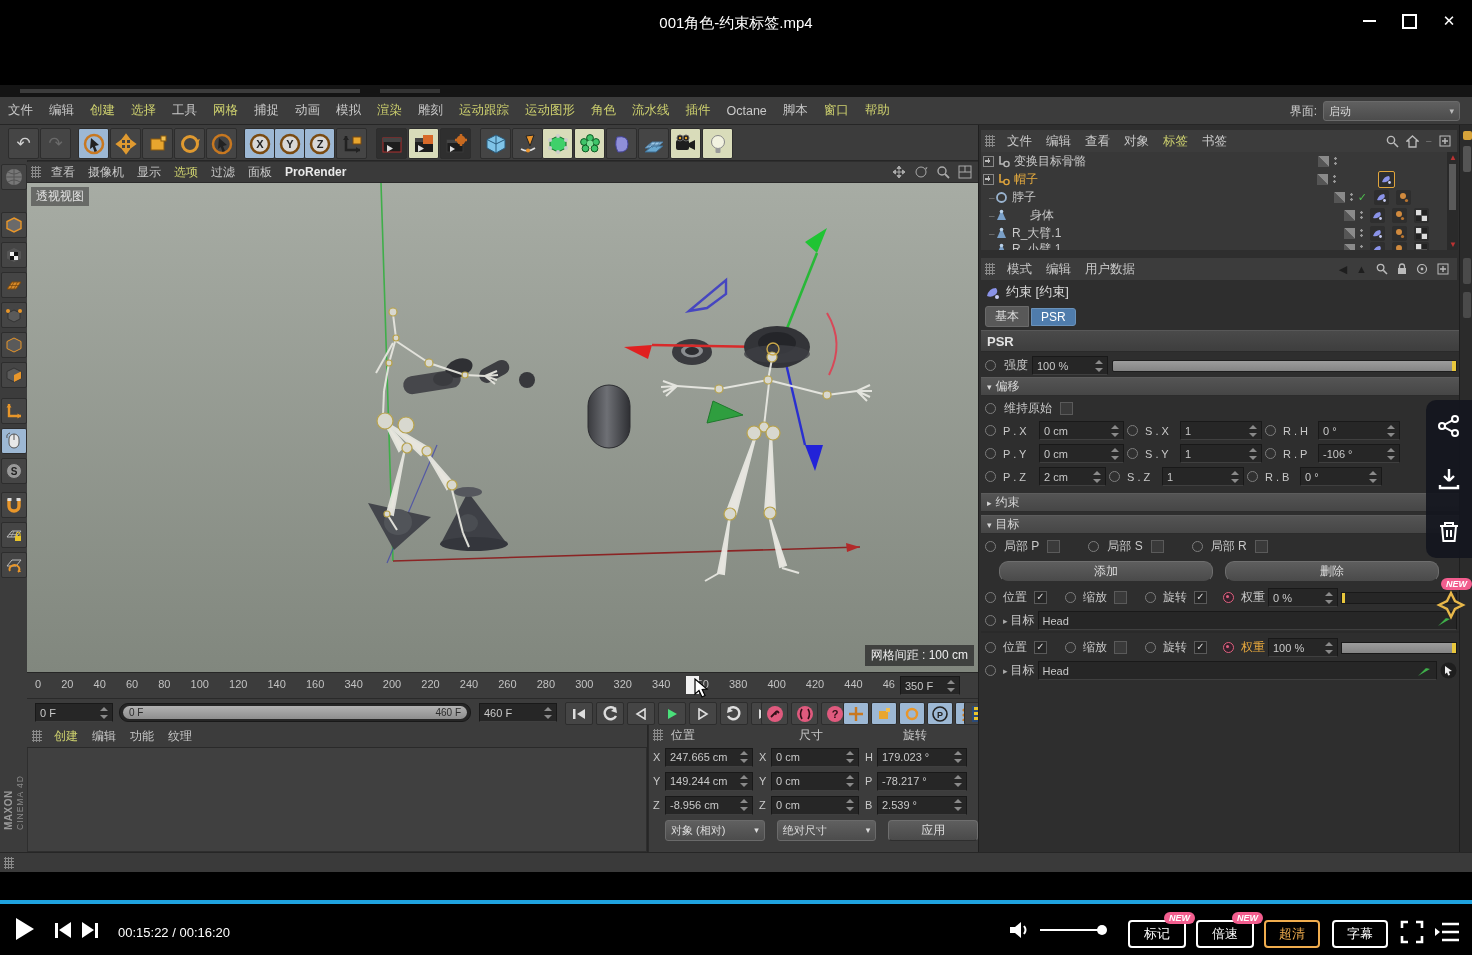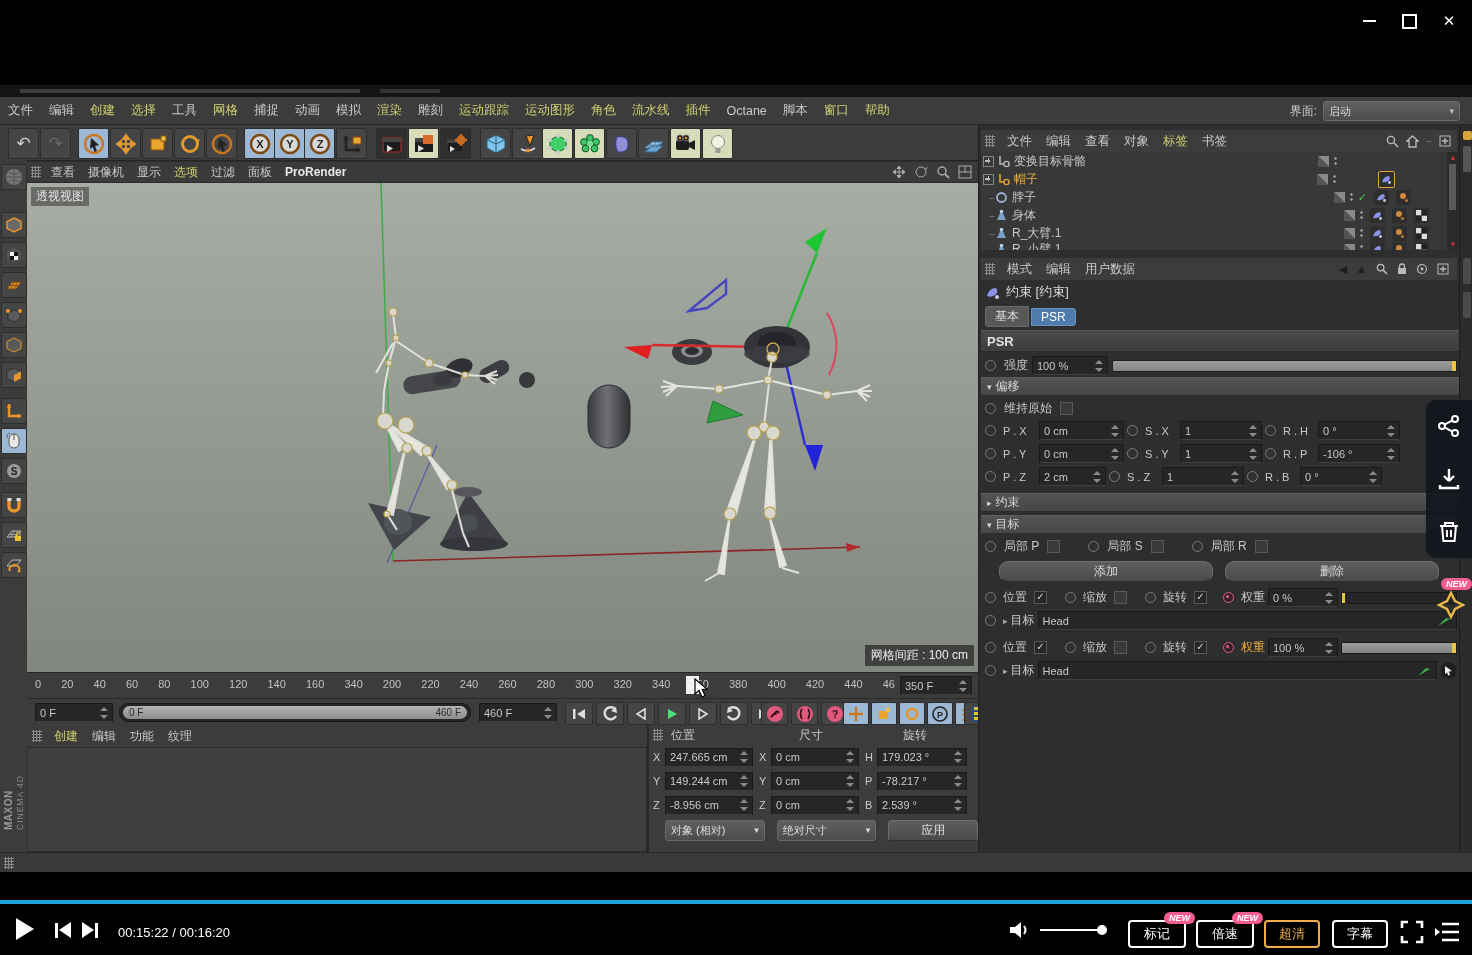--- a/index.html
+++ b/index.html
@@ -49,20 +49,21 @@
   .newbadge{position:absolute;background:#f25d8e;color:#fff;font-size:9px;font-weight:bold;
             border-radius:7px;padding:1px 5px;font-style:italic;}
   .wbtn{display:flex;align-items:center;justify-content:center;width:30px;height:26px;}
 </style>
 </head>
 <body>
 
 <div id="stage">
 
   <div class="abs" style="left:0;top:0;width:1472px;height:46px;background:#000;">
+    <div class="abs" style="left:0;right:0;top:14px;text-align:center;color:#fff;font-size:15px;">001角色-约束标签.mp4</div>
     <div class="abs row" style="right:8px;top:8px;gap:10px;">
       <div class="wbtn">
         <span style="display:block;width:13px;height:2px;background:#fff;"></span>
       </div>
       <div class="wbtn">
         <span style="display:block;width:11px;height:11px;border:2px solid #fff;"></span>
       </div>
       <div class="wbtn" style="color:#fff;font-size:15px;">
           <span>✕</span>
         </div>
@@ -516,21 +517,21 @@
         <span>320</span>
           <span>340</span>
         <span>350</span>
           <span>380</span>
         <span>400</span>
           <span>420</span>
         <span>440</span>
           <span>46</span>
       </div>
       <div class="abs" style="left:659px;top:3px;width:13px;height:18px;background:#f2f2f2;"></div>
-      <div class="fld abs" style="left:873px;top:3px;width:72px;">
+      <div class="fld abs" style="left:873px;top:3px;width:60px;">
         <span class="val">350 F</span>
         <span class="stepper">
             <i class="up"></i>
             <i class="dn"></i>
           </span>
       </div>
     </div>
 
     <div class="abs" style="left:27px;top:613px;width:951px;height:27px;background:#3c3c3c;border-top:1px solid #2a2a2a;box-sizing:border-box;">
       <div class="fld abs" style="left:8px;top:4px;width:78px;">
@@ -888,21 +889,21 @@
             </span>
           </span>
         </div>
 
         <div class="row" style="height:18px;padding-left:8px;">
           <span style="color:#777;font-size:10px;width:6px;">–</span>
           <svg width="13" height="13">
               <path d="M6.5 1 L11 11 H2 Z" fill="#7aa0c8"></path>
               <circle cx="6.5" cy="2.5" r="1.8" fill="#b8d0e8"></circle>
             </svg>
-          <span class="t" style="margin-left:4px;">身体</span>
+          <span class="t" style="margin-left:22px;">身体</span>
           <span style="margin-left:auto;margin-right:18px;display:flex;gap:5px;align-items:center;">
             <svg width="11" height="11">
                 <path d="M0 0 H11 V11 Z" fill="#8a8a8a"></path>
                 <path d="M0 0 V11 H11 Z" fill="#555"></path>
               </svg>
             <span style="width:3px;height:11px;background-image:radial-gradient(#999 1px,transparent 1.2px);background-size:3px 5px;"></span>
             <span class="tag" style="background:#2e2e2e;">
               <svg width="11" height="11">
                   <path d="M1 8 Q3 2 8 2 Q10 5 7 7 Q4 9 1 8 Z" fill="#8a93e8"></path>
                   <circle cx="8.5" cy="8.5" r="1.4" fill="#c8cdf2"></circle>

